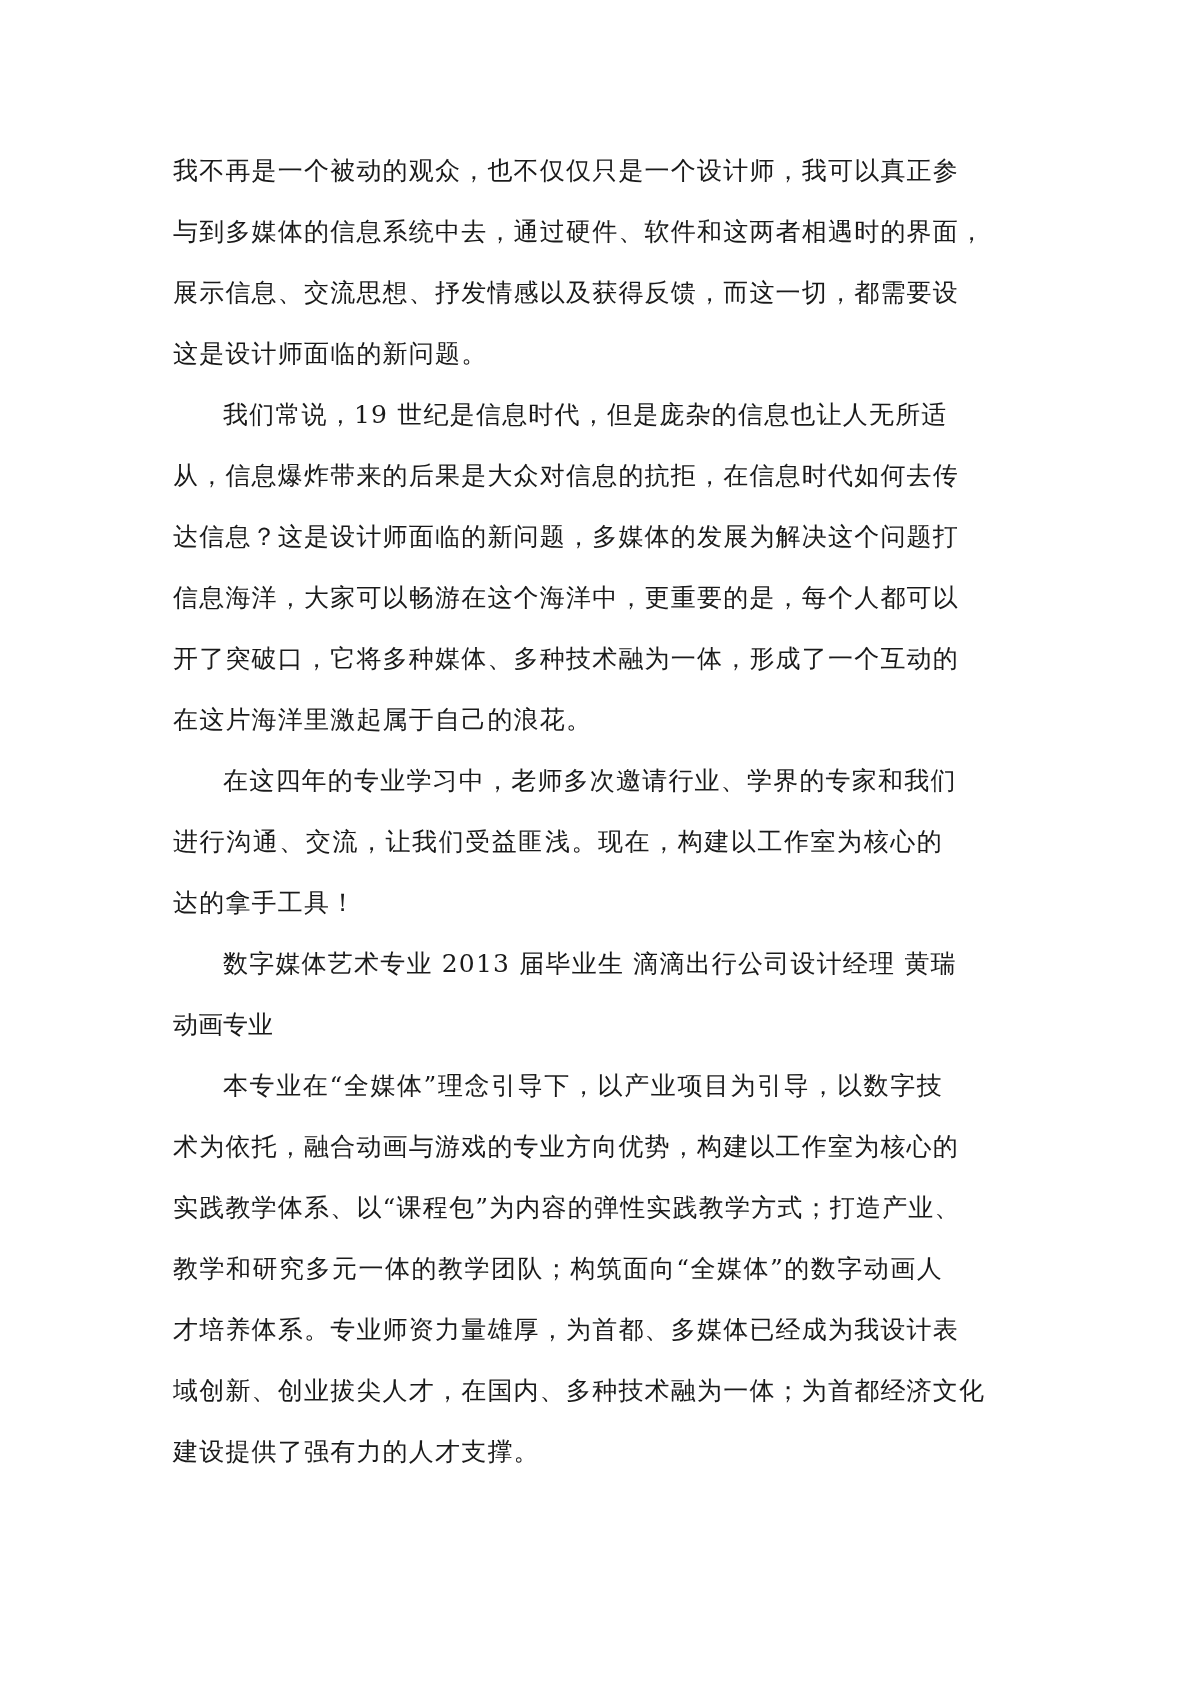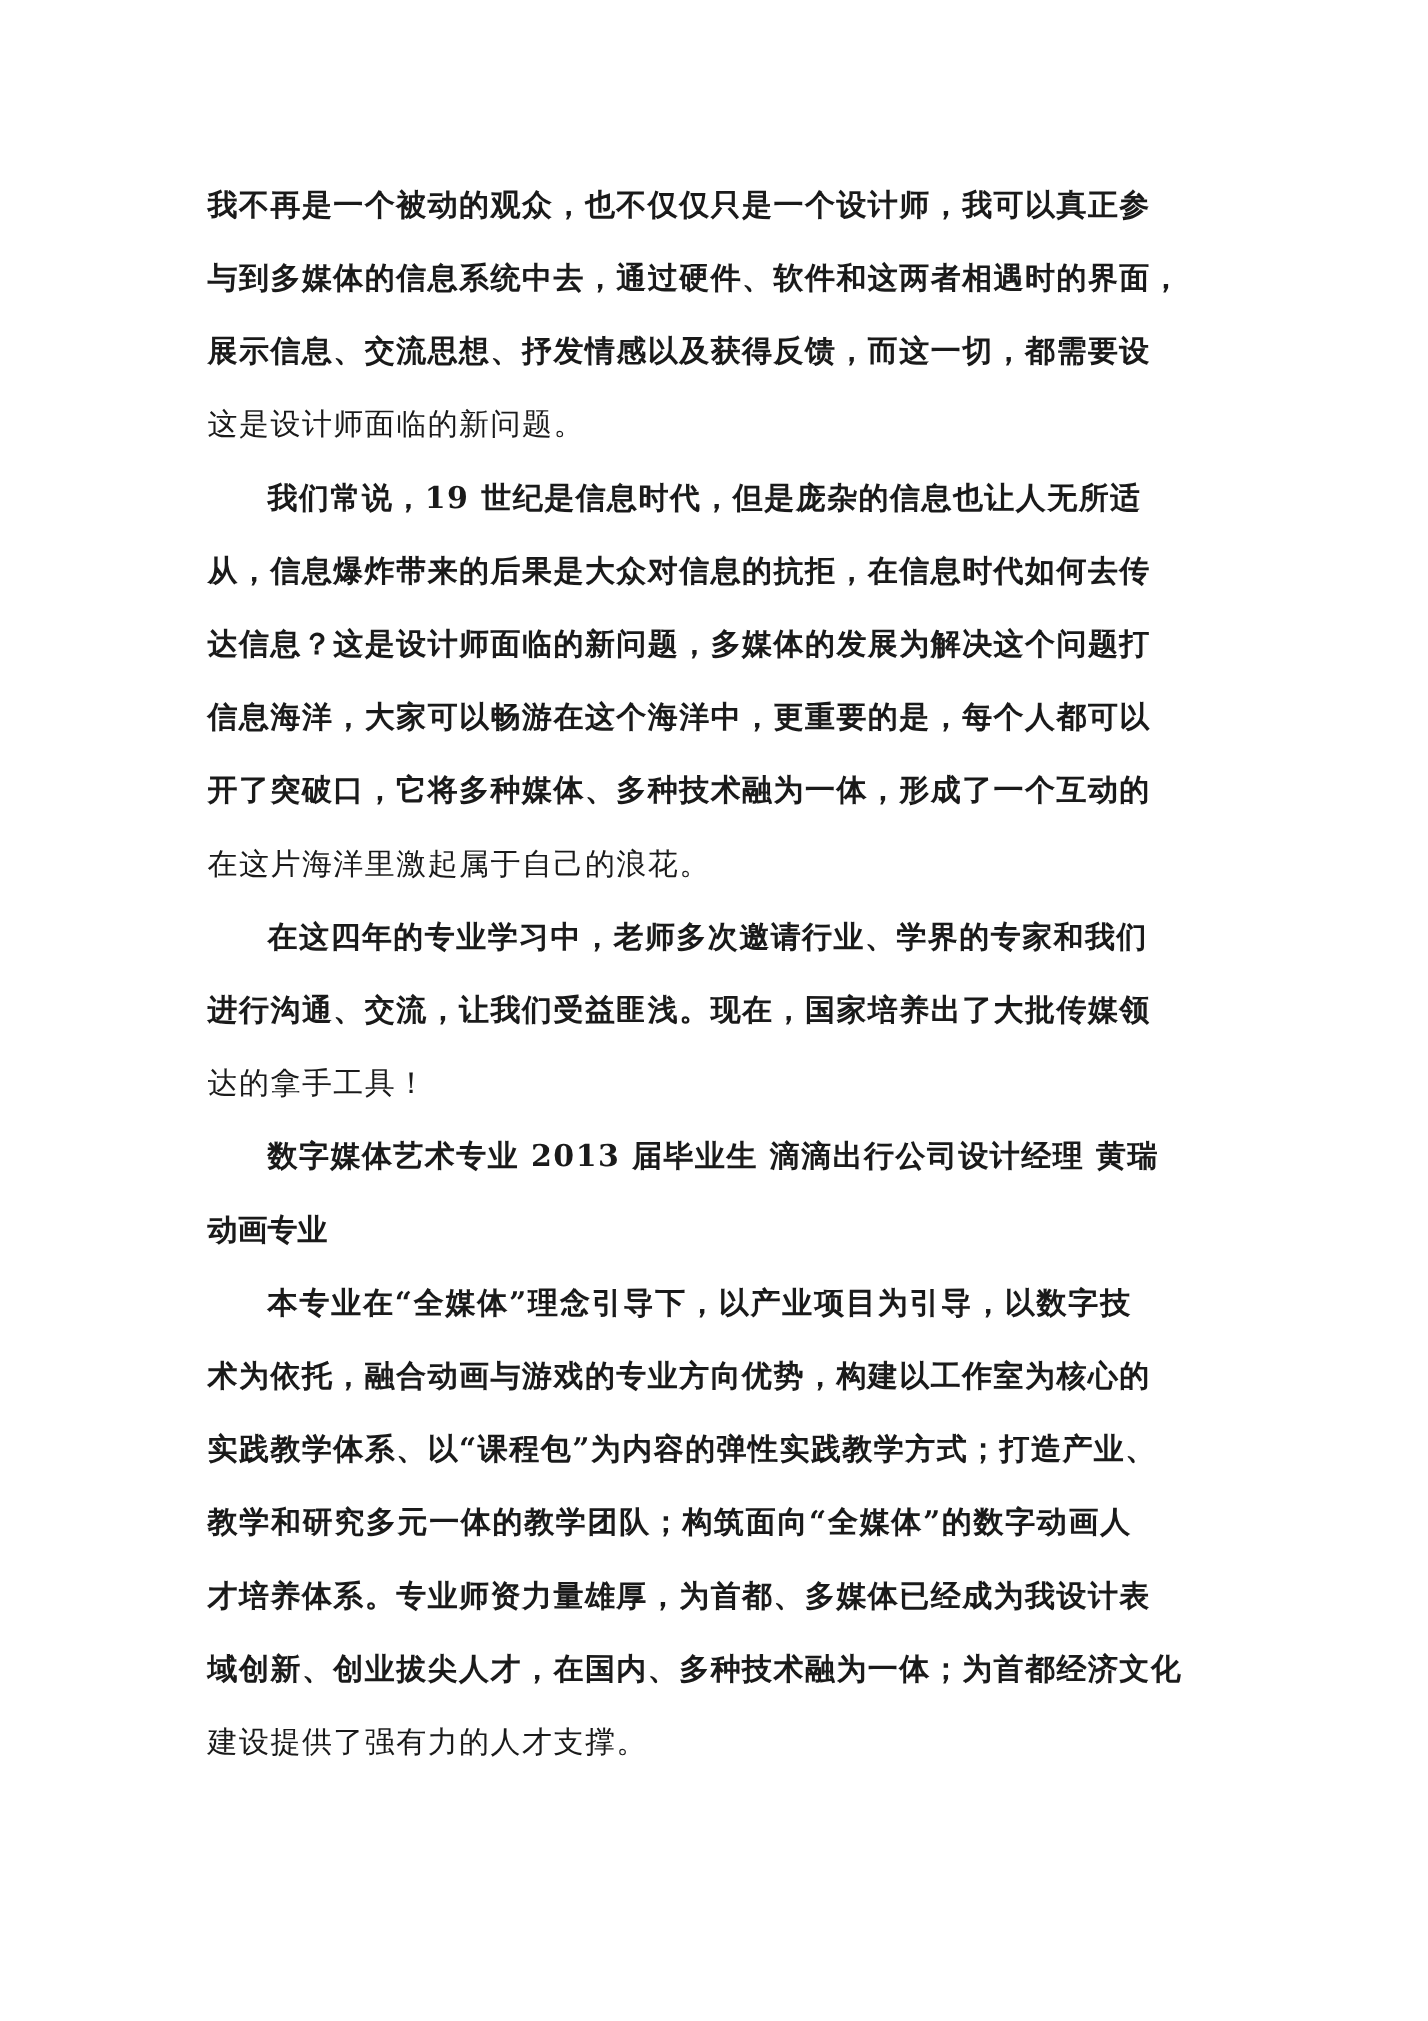--- a/index.html
+++ b/index.html
@@ -2,22 +2,22 @@
 <html><head>
 <meta charset="utf-8">
 <style>
   html, body { margin: 0; padding: 0; background: #ffffff; }
   body { width: 1190px; height: 1684px; position: relative; overflow: hidden;
          font-family: "DejaVu Serif", "Liberation Serif", serif; color: #1a1a1a; }
   .page { position: absolute; left: 173px; top: 140px; width: 770px; }
   .line { font-size: 25px; height: 61px; line-height: 61px; white-space: nowrap;
           letter-spacing: 1.2px; font-weight: 300; }
   .indent { padding-left: 50px; }
-  .heading { font-weight: bold; font-size: 25px; height: 61px; line-height: 61px; }
-  .justify { text-align-last: justify; text-align: justify; font-weight: bold; }
+  .heading { font-weight: normal; font-size: 25px; height: 61px; line-height: 61px; }
+  .justify { text-align-last: justify; text-align: justify; }
 </style>
 </head>
 <body>
 
 <div class="page">
   <div>
     <div class="line justify">我不再是一个被动的观众，也不仅仅只是一个设计师，我可以真正参</div>
     <div class="line justify">与到多媒体的信息系统中去，通过硬件、软件和这两者相遇时的界面，</div>
     <div class="line justify">展示信息、交流思想、抒发情感以及获得反馈，而这一切，都需要设</div>
     <div class="line">这是设计师面临的新问题。</div>
@@ -25,21 +25,21 @@
   <div>
     <div class="line indent justify">我们常说，19 世纪是信息时代，但是庞杂的信息也让人无所适</div>
     <div class="line justify">从，信息爆炸带来的后果是大众对信息的抗拒，在信息时代如何去传</div>
     <div class="line justify">达信息？这是设计师面临的新问题，多媒体的发展为解决这个问题打</div>
     <div class="line justify">信息海洋，大家可以畅游在这个海洋中，更重要的是，每个人都可以</div>
     <div class="line justify">开了突破口，它将多种媒体、多种技术融为一体，形成了一个互动的</div>
     <div class="line">在这片海洋里激起属于自己的浪花。</div>
   </div>
   <div>
     <div class="line indent justify">在这四年的专业学习中，老师多次邀请行业、学界的专家和我们</div>
-    <div class="line justify">进行沟通、交流，让我们受益匪浅。现在，国家培养出了大批传媒领</div>
+    <div class="line justify">进行沟通、交流，让我们受益匪浅。现在，构建以工作室为核心的</div>
     <div class="line">达的拿手工具！</div>
   </div>
   <div>
     <div class="line indent justify">数字媒体艺术专业 2013 届毕业生  滴滴出行公司设计经理  黄瑞</div>
   </div>
   <div class="heading">动画专业</div>
   <div>
     <div class="line indent justify">本专业在“全媒体”理念引导下，以产业项目为引导，以数字技</div>
     <div class="line justify">术为依托，融合动画与游戏的专业方向优势，构建以工作室为核心的</div>
     <div class="line justify">实践教学体系、以“课程包”为内容的弹性实践教学方式；打造产业、</div>

